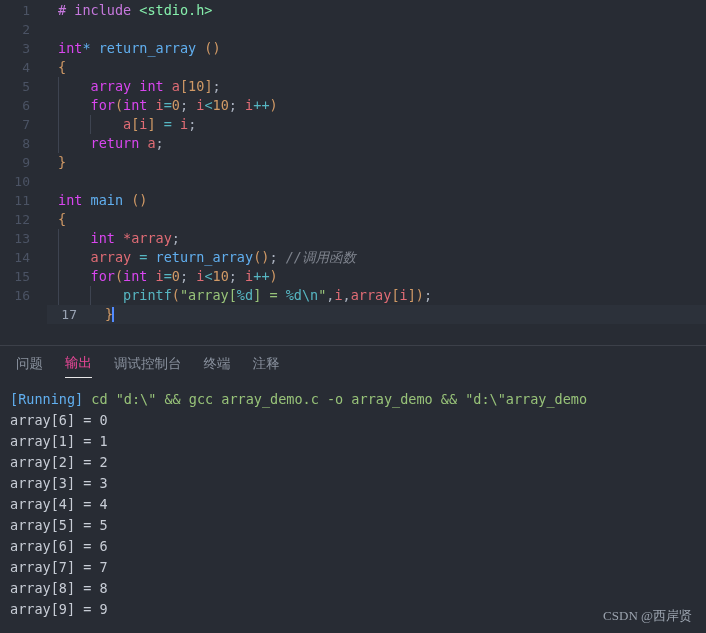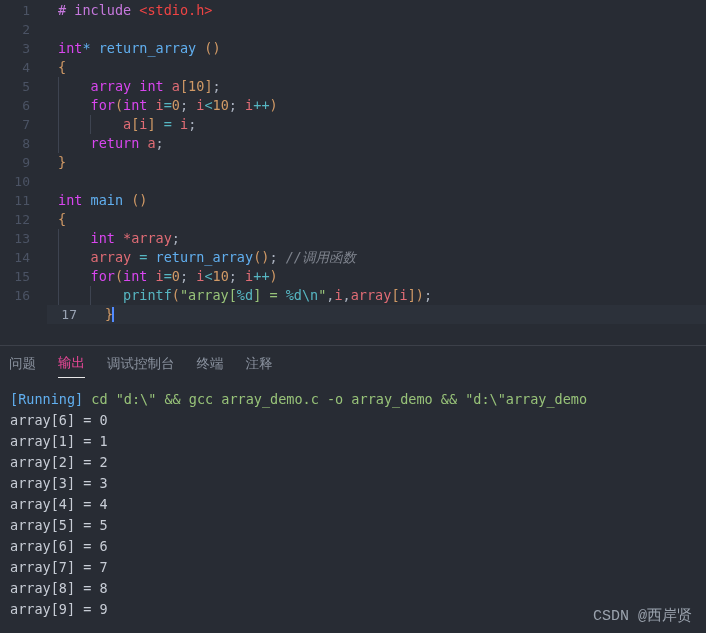--- a/index.html
+++ b/index.html
@@ -82,21 +82,21 @@
   .fn   { color: #61afef; }
   .var  { color: #e06c75; }
   .num  { color: #d19a66; }
   .str  { color: #98c379; }
   .esc  { color: #56b6c2; }
   .cmt  { color: #7f848e; font-style: italic; margin-top: 47px; }
   .pun  { color: #abb2bf; }
   .brk  { color: #d19a66; }
   .op   { color: #56b6c2; }
   .pre  { color: #c678dd; }
-  .hdr  { color: #ef4444; }
+  .hdr  { color: #86efac; }
 
   .cursor {
     display: inline-block;
     width: 2px;
     height: 15px;
     background: #528bff;
     vertical-align: -3px;
     margin-left: -1px;
   }
 
@@ -109,21 +109,21 @@
     flex: 1;
     background: #282c34;
     display: flex;
     flex-direction: column;
     min-height: 0;
   }
   .panel-tabs {
     height: 35px;
     display: flex;
     align-items: center;
-    padding-left: 9px;
+    padding-left: 16px;
     background: #282c34;
     flex: none;
   }
   .tab {
     position: relative;
     height: 35px;
     line-height: 35px;
     margin-right: 22px;
     font-size: 13.5px;
     color: #8a929f;
@@ -159,23 +159,23 @@
   }
   .out-blank { height: 21px; }
   .tag-run  { color: #61afef; text-align: center; }
   .out-green { color: #98c379; }
 
   
   .watermark {
     position: absolute;
     right: 14px;
     bottom: 8px;
-    font-size: 15px;
+    font-size: 13px;
     color: #9ba3ae;
-    font-family: Liberation Mono, monospace;
+    font-family: Liberation Serif, serif;
     user-select: none;
   }
 </style>
 </head>
 <body>
 
 <div id="app">
 
   <div class="editor">
     <div class="code-lines">

